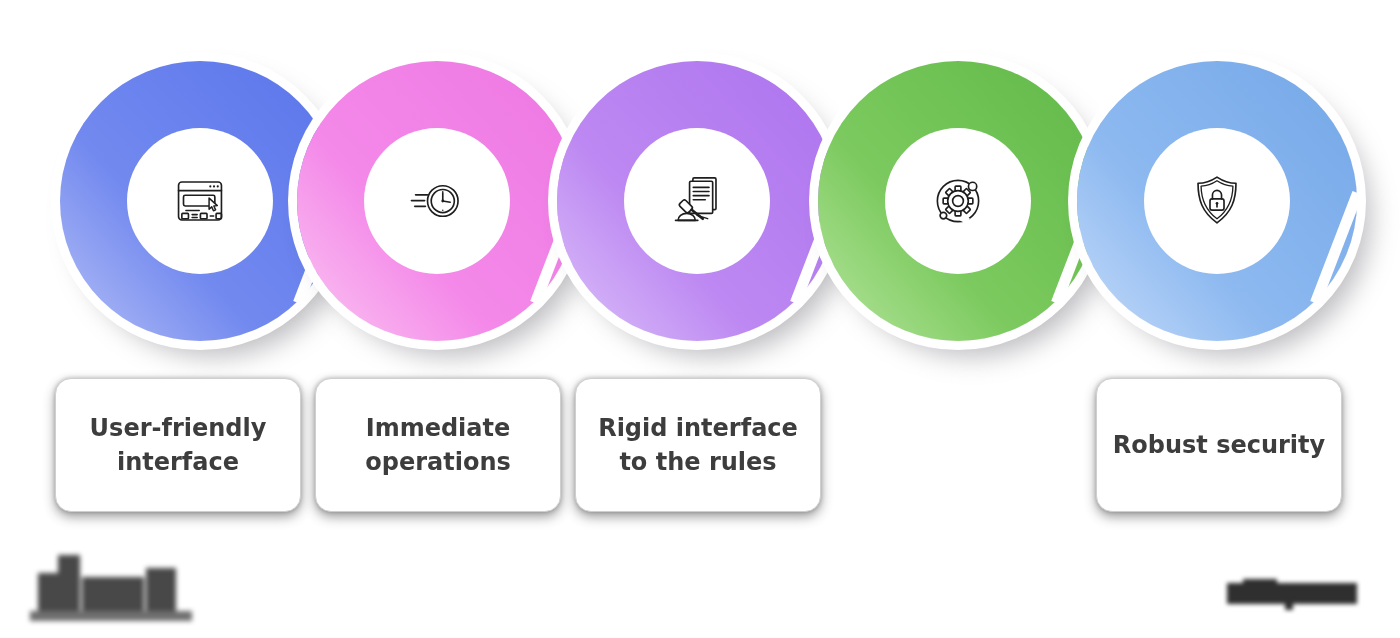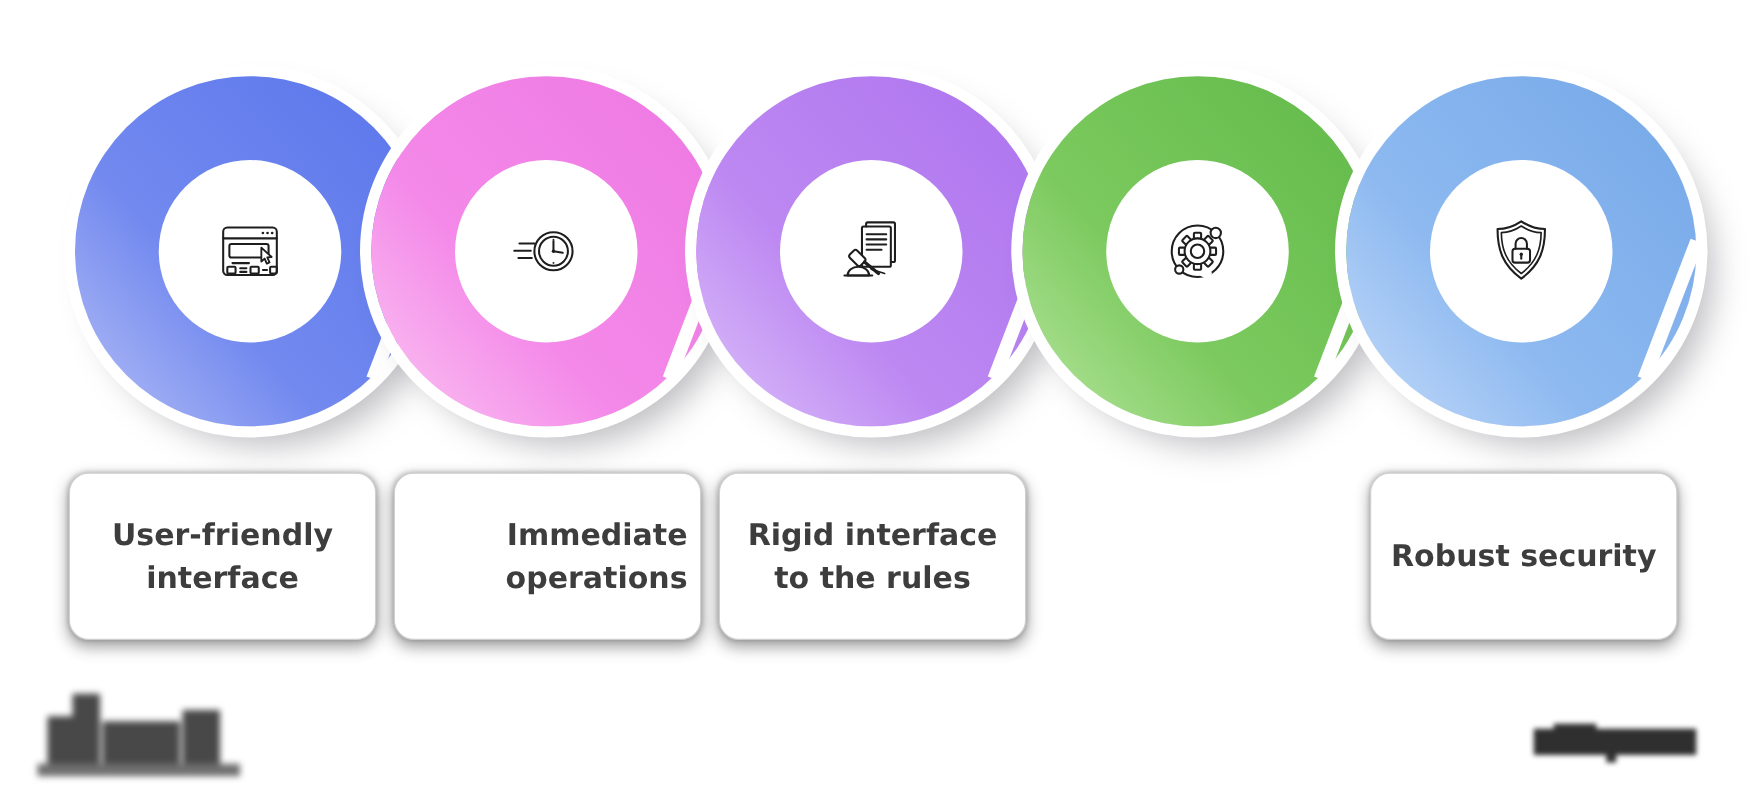--- a/index.html
+++ b/index.html
@@ -156,21 +156,21 @@
         <path d="M34.5,37.5 v-4.8 a5.5,5.5 0 0 1 11,0 V37.5"></path>
         <circle cx="40" cy="42.8" r="1.6" fill="currentColor" stroke="none"></circle>
         <line x1="40" y1="44.2" x2="40" y2="47.2"></line>
       </svg>
     </div>
   </div>
 
   <div class="card" style="left:55px;">
       <span>User-friendly interface</span>
     </div>
-  <div class="card" style="left:315px;text-align:right;">
+  <div class="card" style="left:315px;">
       <span>Immediate operations</span>
     </div>
   <div class="card" style="left:575px;">
       <span>Rigid interface to the rules</span>
     </div>
   <div class="card" style="left:1096px;align-items:center;">
       <span>Robust security</span>
     </div>
 
   <div class="wm wm-left">

